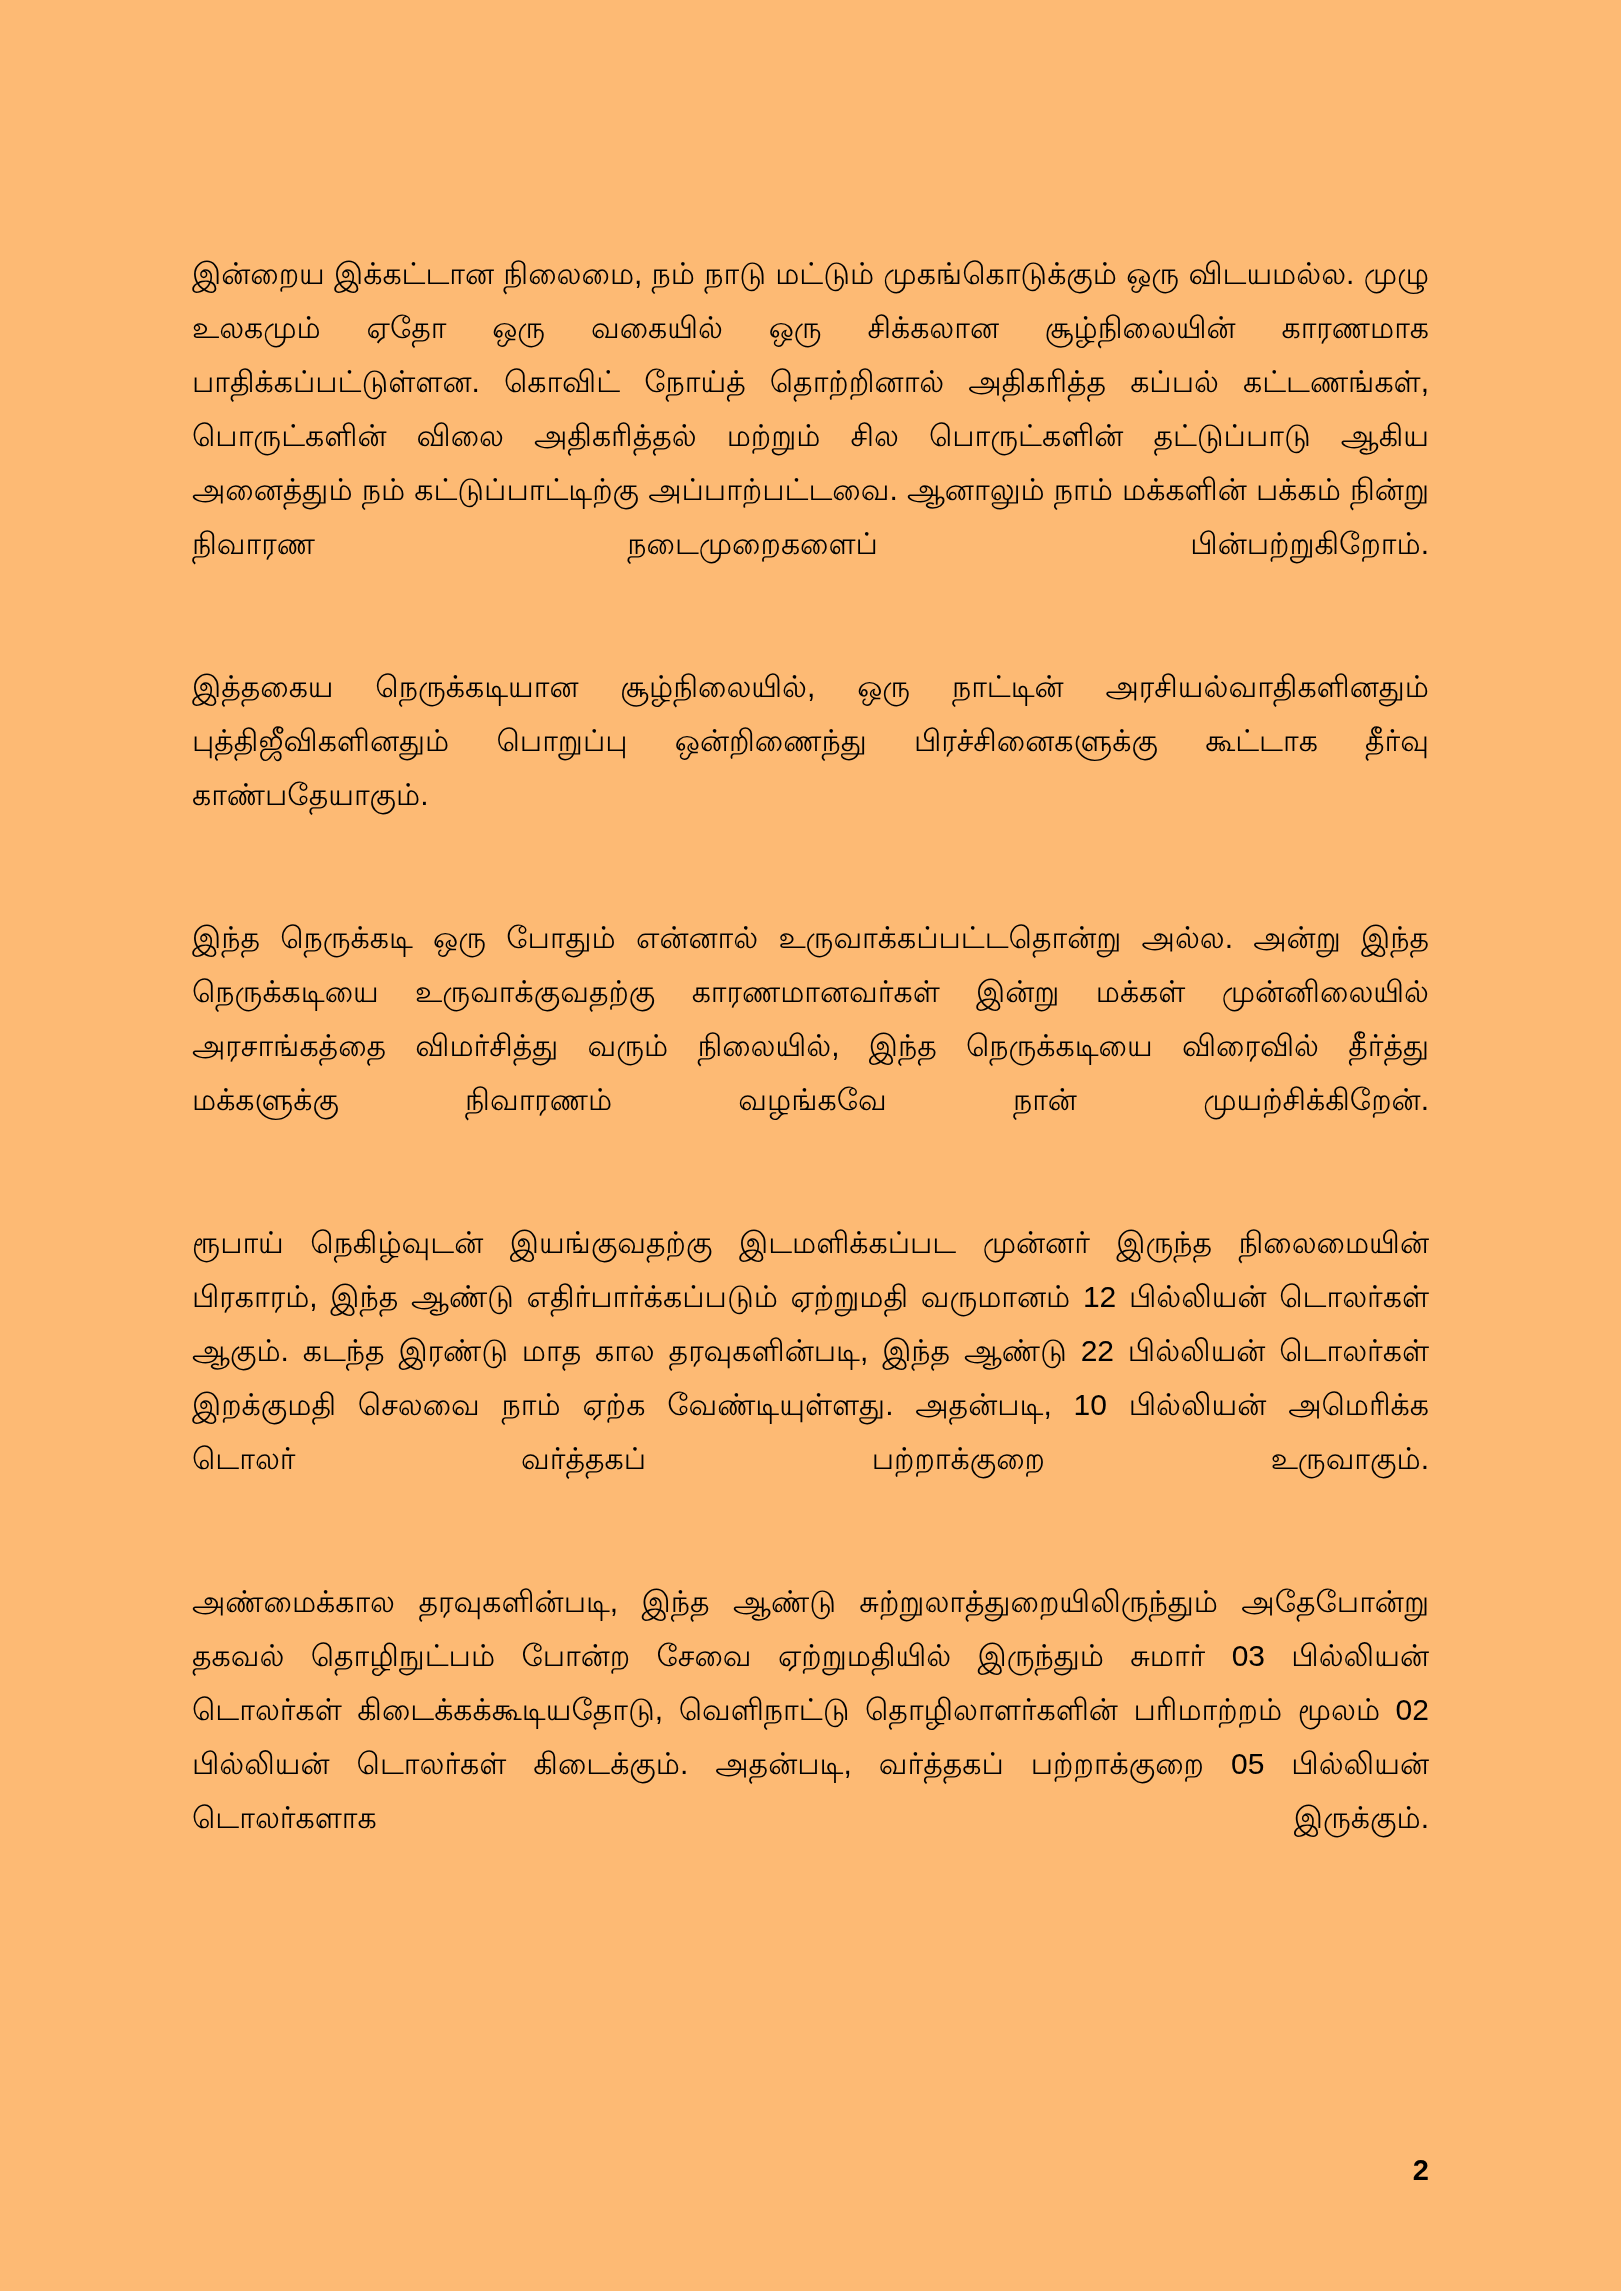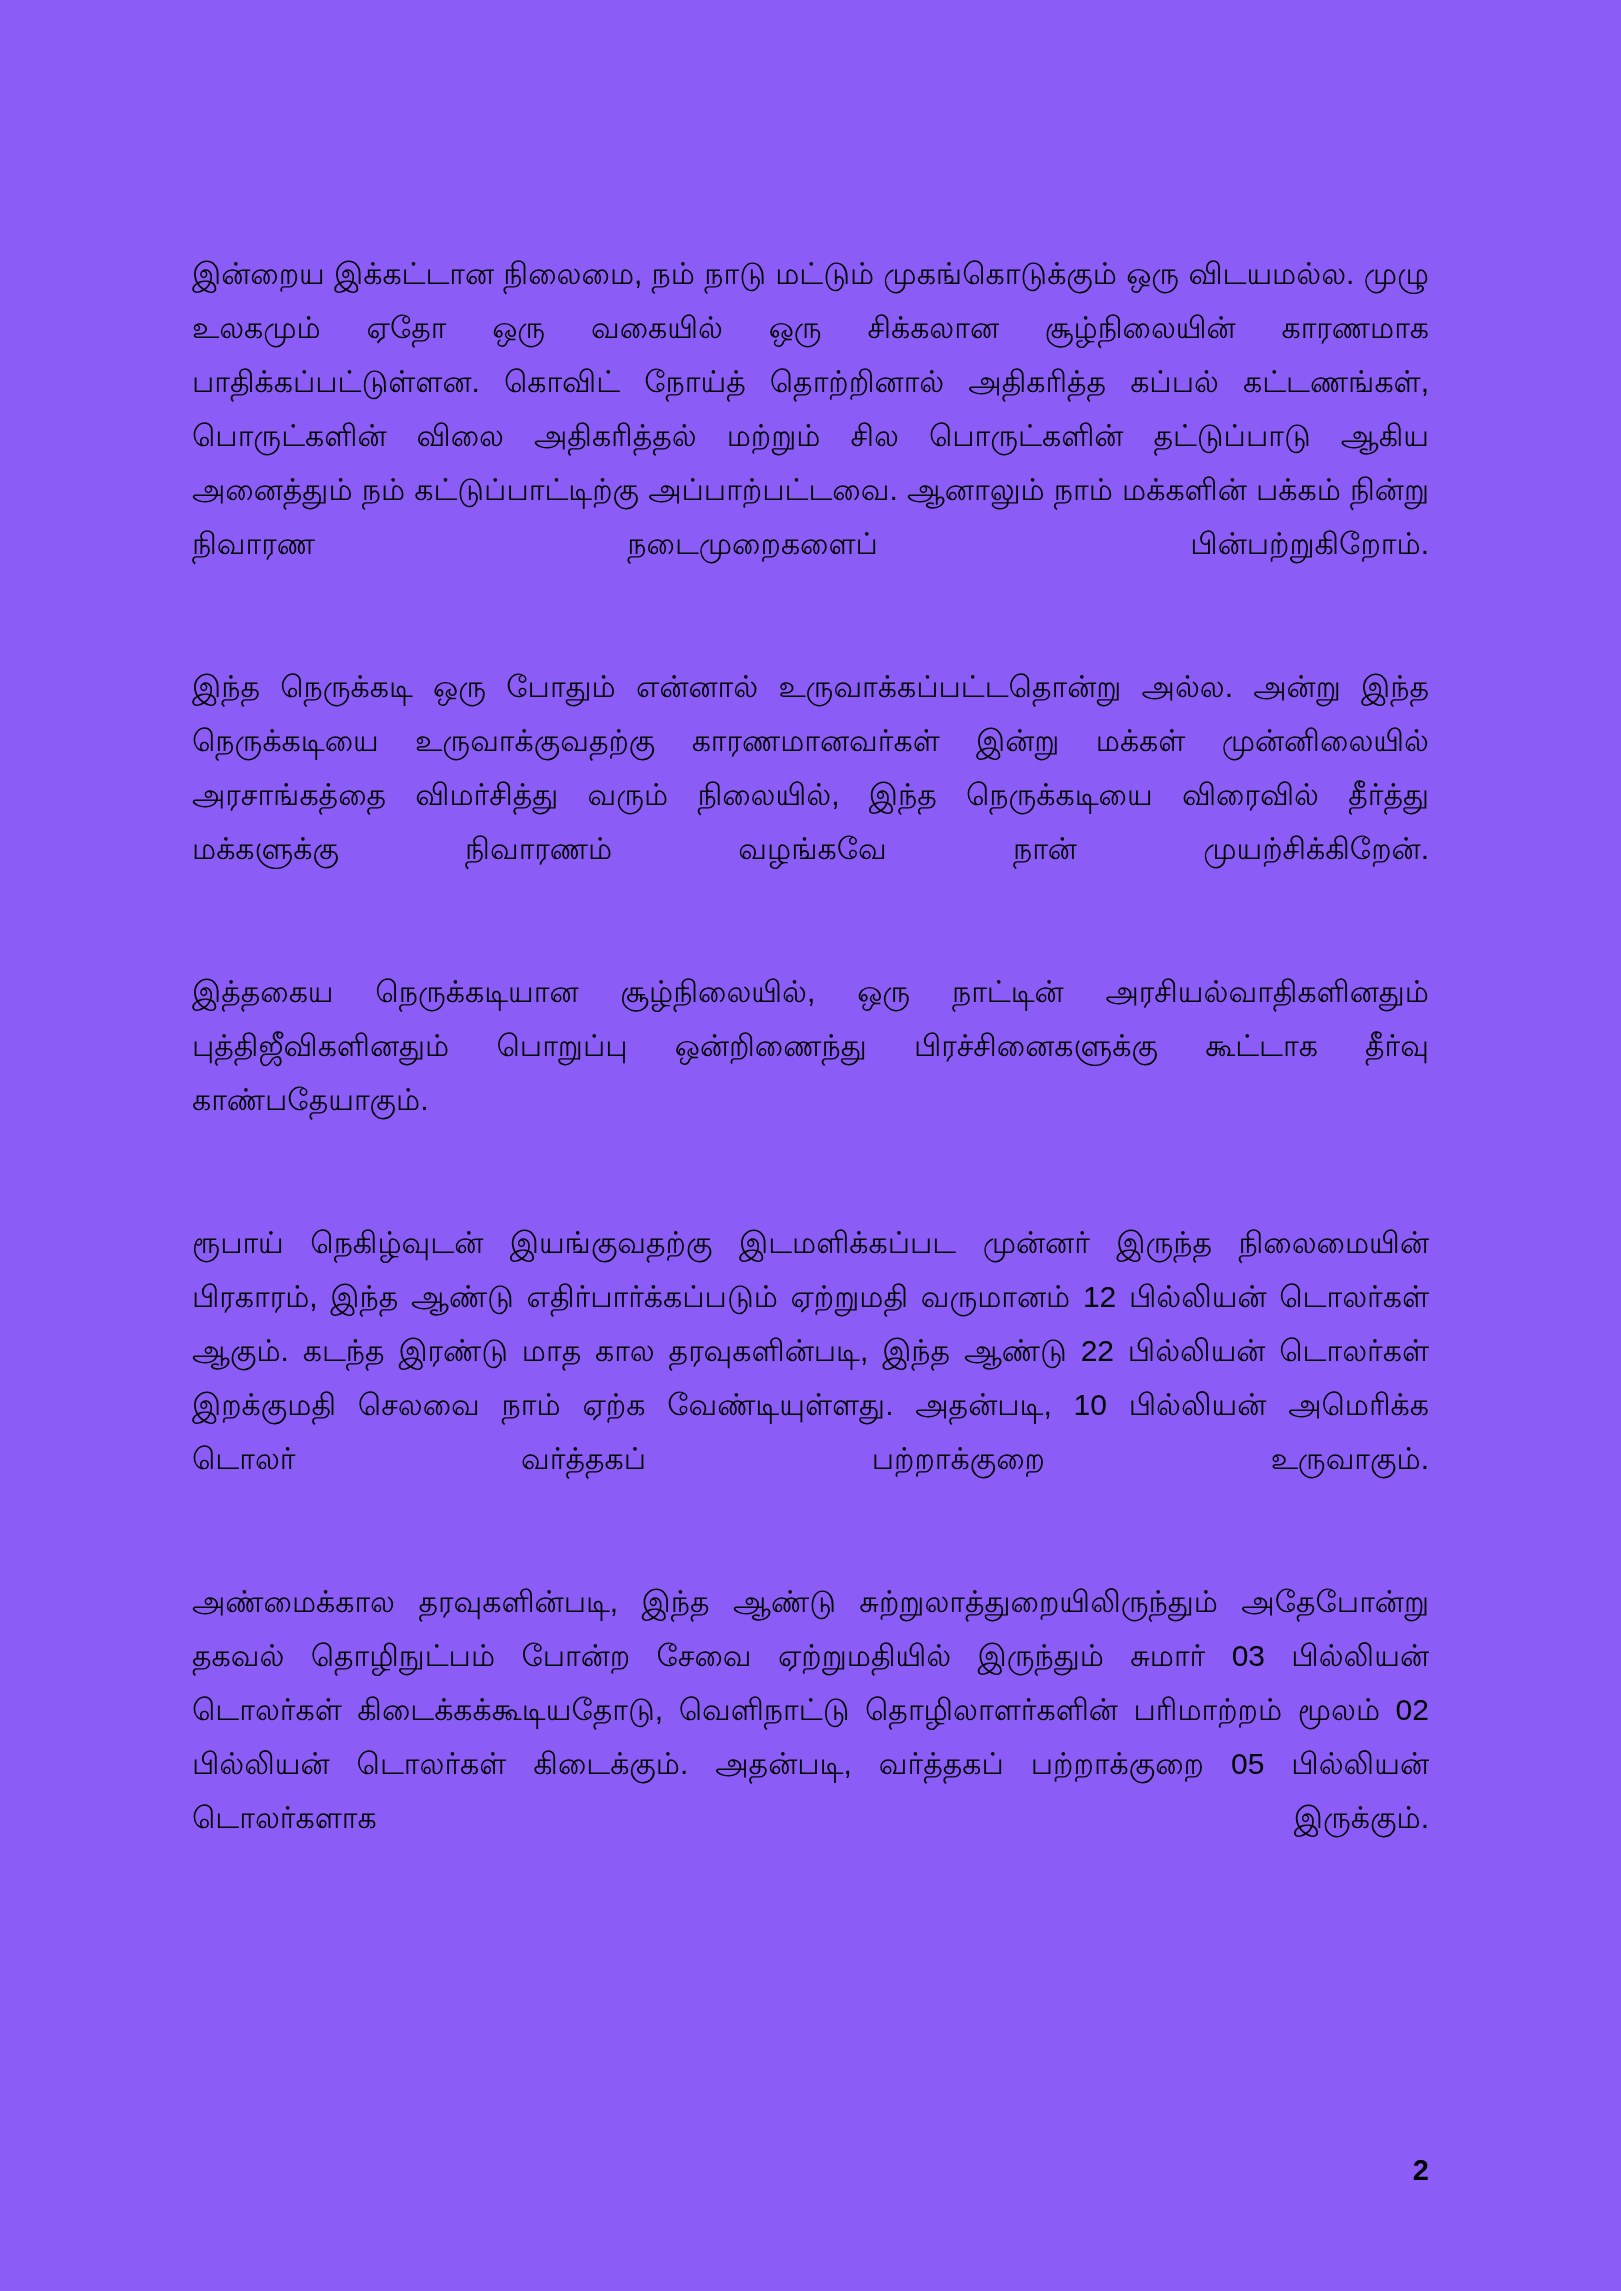--- a/index.html
+++ b/index.html
@@ -5,21 +5,21 @@
   html, body {
     margin: 0;
     padding: 0;
     background: #ffffff;
   }
 
   .page {
     position: relative;
     width: 1621px;
     height: 2292px;
-    background: #8b5cf6;
+    background: #fdba74;
     box-sizing: border-box;
     overflow: hidden;
     font-family: "Liberation Sans", "DejaVu Sans", sans-serif;
   }
 
   .content {
     position: absolute;
     left: 192px;
     top: 247px;
     width: 1237px;
@@ -61,23 +61,23 @@
 </style>
 </head>
 <body>
 
 <div class="page">
 
   <div class="content">
 
     <p class="para">இன்றைய இக்கட்டான நிலைமை, நம் நாடு மட்டும் முகங்கொடுக்கும் ஒரு விடயமல்ல. முழு உலகமும் ஏதோ ஒரு வகையில் ஒரு சிக்கலான சூழ்நிலையின் காரணமாக பாதிக்கப்பட்டுள்ளன. கொவிட் நோய்த் தொற்றினால் அதிகரித்த கப்பல் கட்டணங்கள், பொருட்களின் விலை அதிகரித்தல் மற்றும் சில பொருட்களின் தட்டுப்பாடு ஆகிய அனைத்தும் நம் கட்டுப்பாட்டிற்கு அப்பாற்பட்டவை. ஆனாலும் நாம் மக்களின் பக்கம் நின்று  நிவாரண நடைமுறைகளைப் பின்பற்றுகிறோம்.</p>
 
+    <p class="para">இத்தகைய நெருக்கடியான சூழ்நிலையில், ஒரு நாட்டின் அரசியல்வாதிகளினதும் புத்திஜீவிகளினதும் பொறுப்பு ஒன்றிணைந்து பிரச்சினைகளுக்கு கூட்டாக தீர்வு காண்பதேயாகும்.</p>
+
     <p class="para">இந்த நெருக்கடி ஒரு போதும் என்னால் உருவாக்கப்பட்டதொன்று அல்ல. அன்று இந்த நெருக்கடியை உருவாக்குவதற்கு காரணமானவர்கள் இன்று மக்கள் முன்னிலையில் அரசாங்கத்தை விமர்சித்து வரும் நிலையில், இந்த நெருக்கடியை விரைவில் தீர்த்து மக்களுக்கு நிவாரணம் வழங்கவே நான் முயற்சிக்கிறேன்.</p>
-
-    <p class="para">இத்தகைய நெருக்கடியான சூழ்நிலையில், ஒரு நாட்டின் அரசியல்வாதிகளினதும் புத்திஜீவிகளினதும் பொறுப்பு ஒன்றிணைந்து பிரச்சினைகளுக்கு கூட்டாக தீர்வு காண்பதேயாகும்.</p>
 
 
     <p class="para">ரூபாய் நெகிழ்வுடன் இயங்குவதற்கு இடமளிக்கப்பட முன்னர் இருந்த நிலைமையின் பிரகாரம், இந்த ஆண்டு எதிர்பார்க்கப்படும் ஏற்றுமதி வருமானம் 12 பில்லியன் டொலர்கள் ஆகும். கடந்த இரண்டு மாத கால தரவுகளின்படி, இந்த ஆண்டு 22 பில்லியன் டொலர்கள் இறக்குமதி செலவை நாம் ஏற்க வேண்டியுள்ளது. அதன்படி, 10 பில்லியன் அமெரிக்க டொலர் வர்த்தகப் பற்றாக்குறை உருவாகும்.</p>
 
     <p class="para wide">அண்மைக்கால தரவுகளின்படி, இந்த ஆண்டு சுற்றுலாத்துறையிலிருந்தும் அதேபோன்று தகவல் தொழிநுட்பம் போன்ற சேவை ஏற்றுமதியில் இருந்தும் சுமார் 03 பில்லியன் டொலர்கள் கிடைக்கக்கூடியதோடு, வெளிநாட்டு தொழிலாளர்களின் பரிமாற்றம் மூலம்   02 பில்லியன் டொலர்கள் கிடைக்கும். அதன்படி, வர்த்தகப் பற்றாக்குறை 05 பில்லியன் டொலர்களாக இருக்கும்.</p>
 
   </div>
 
   <div class="page-number">2</div>
 

